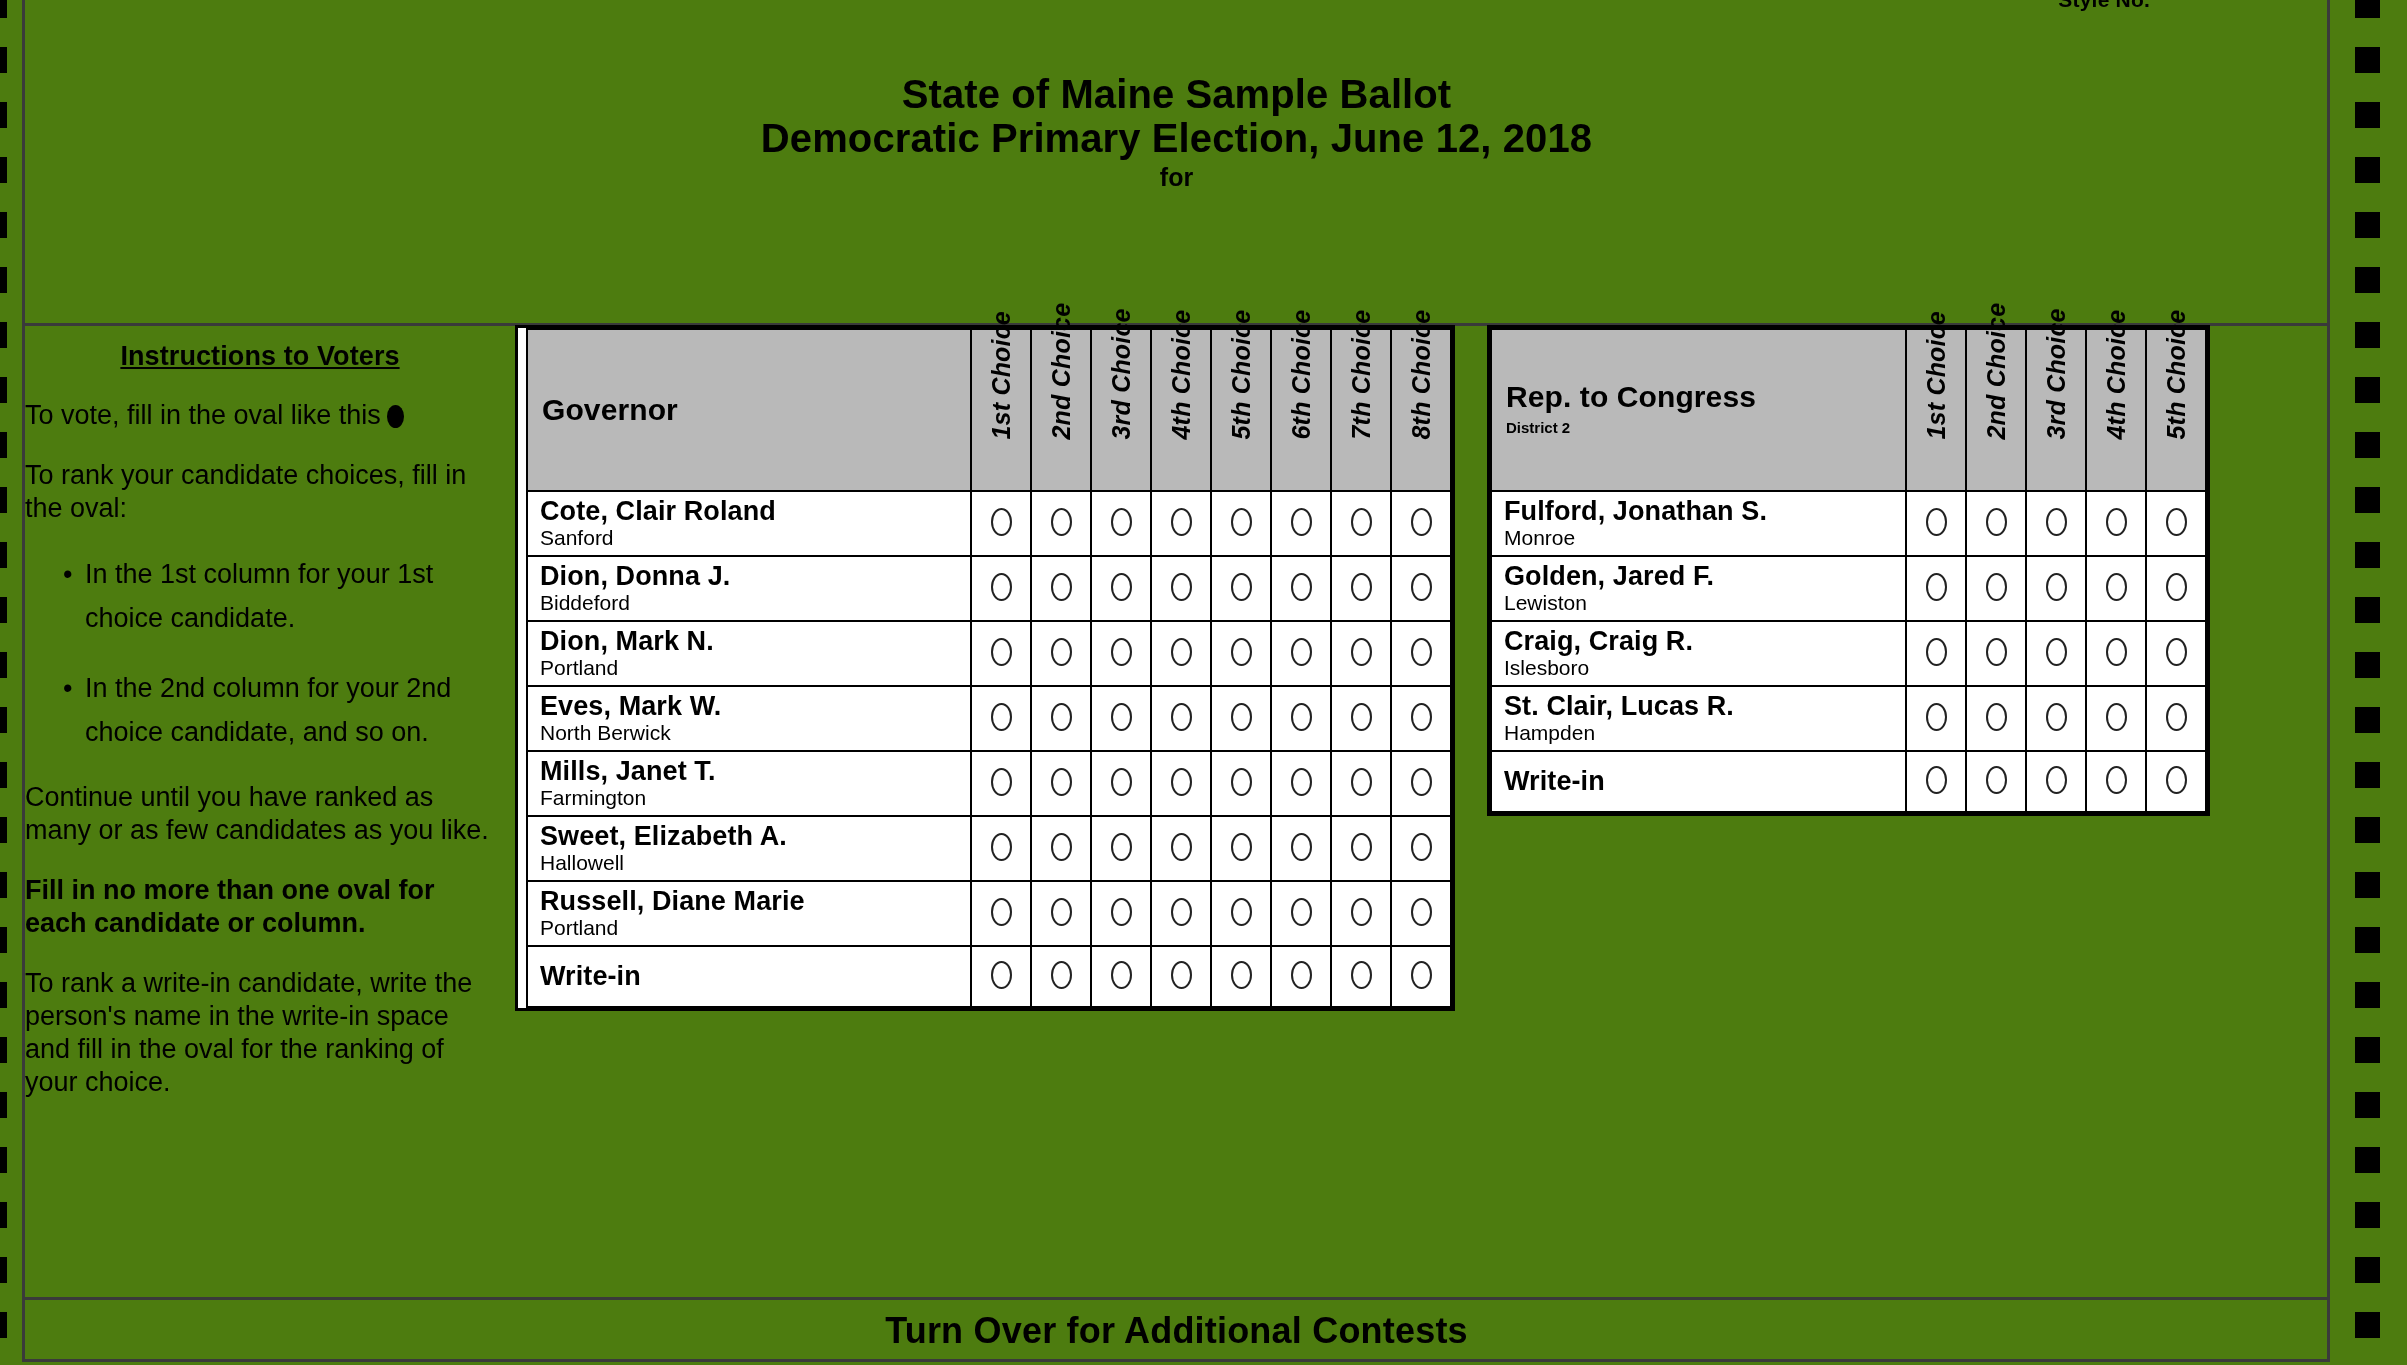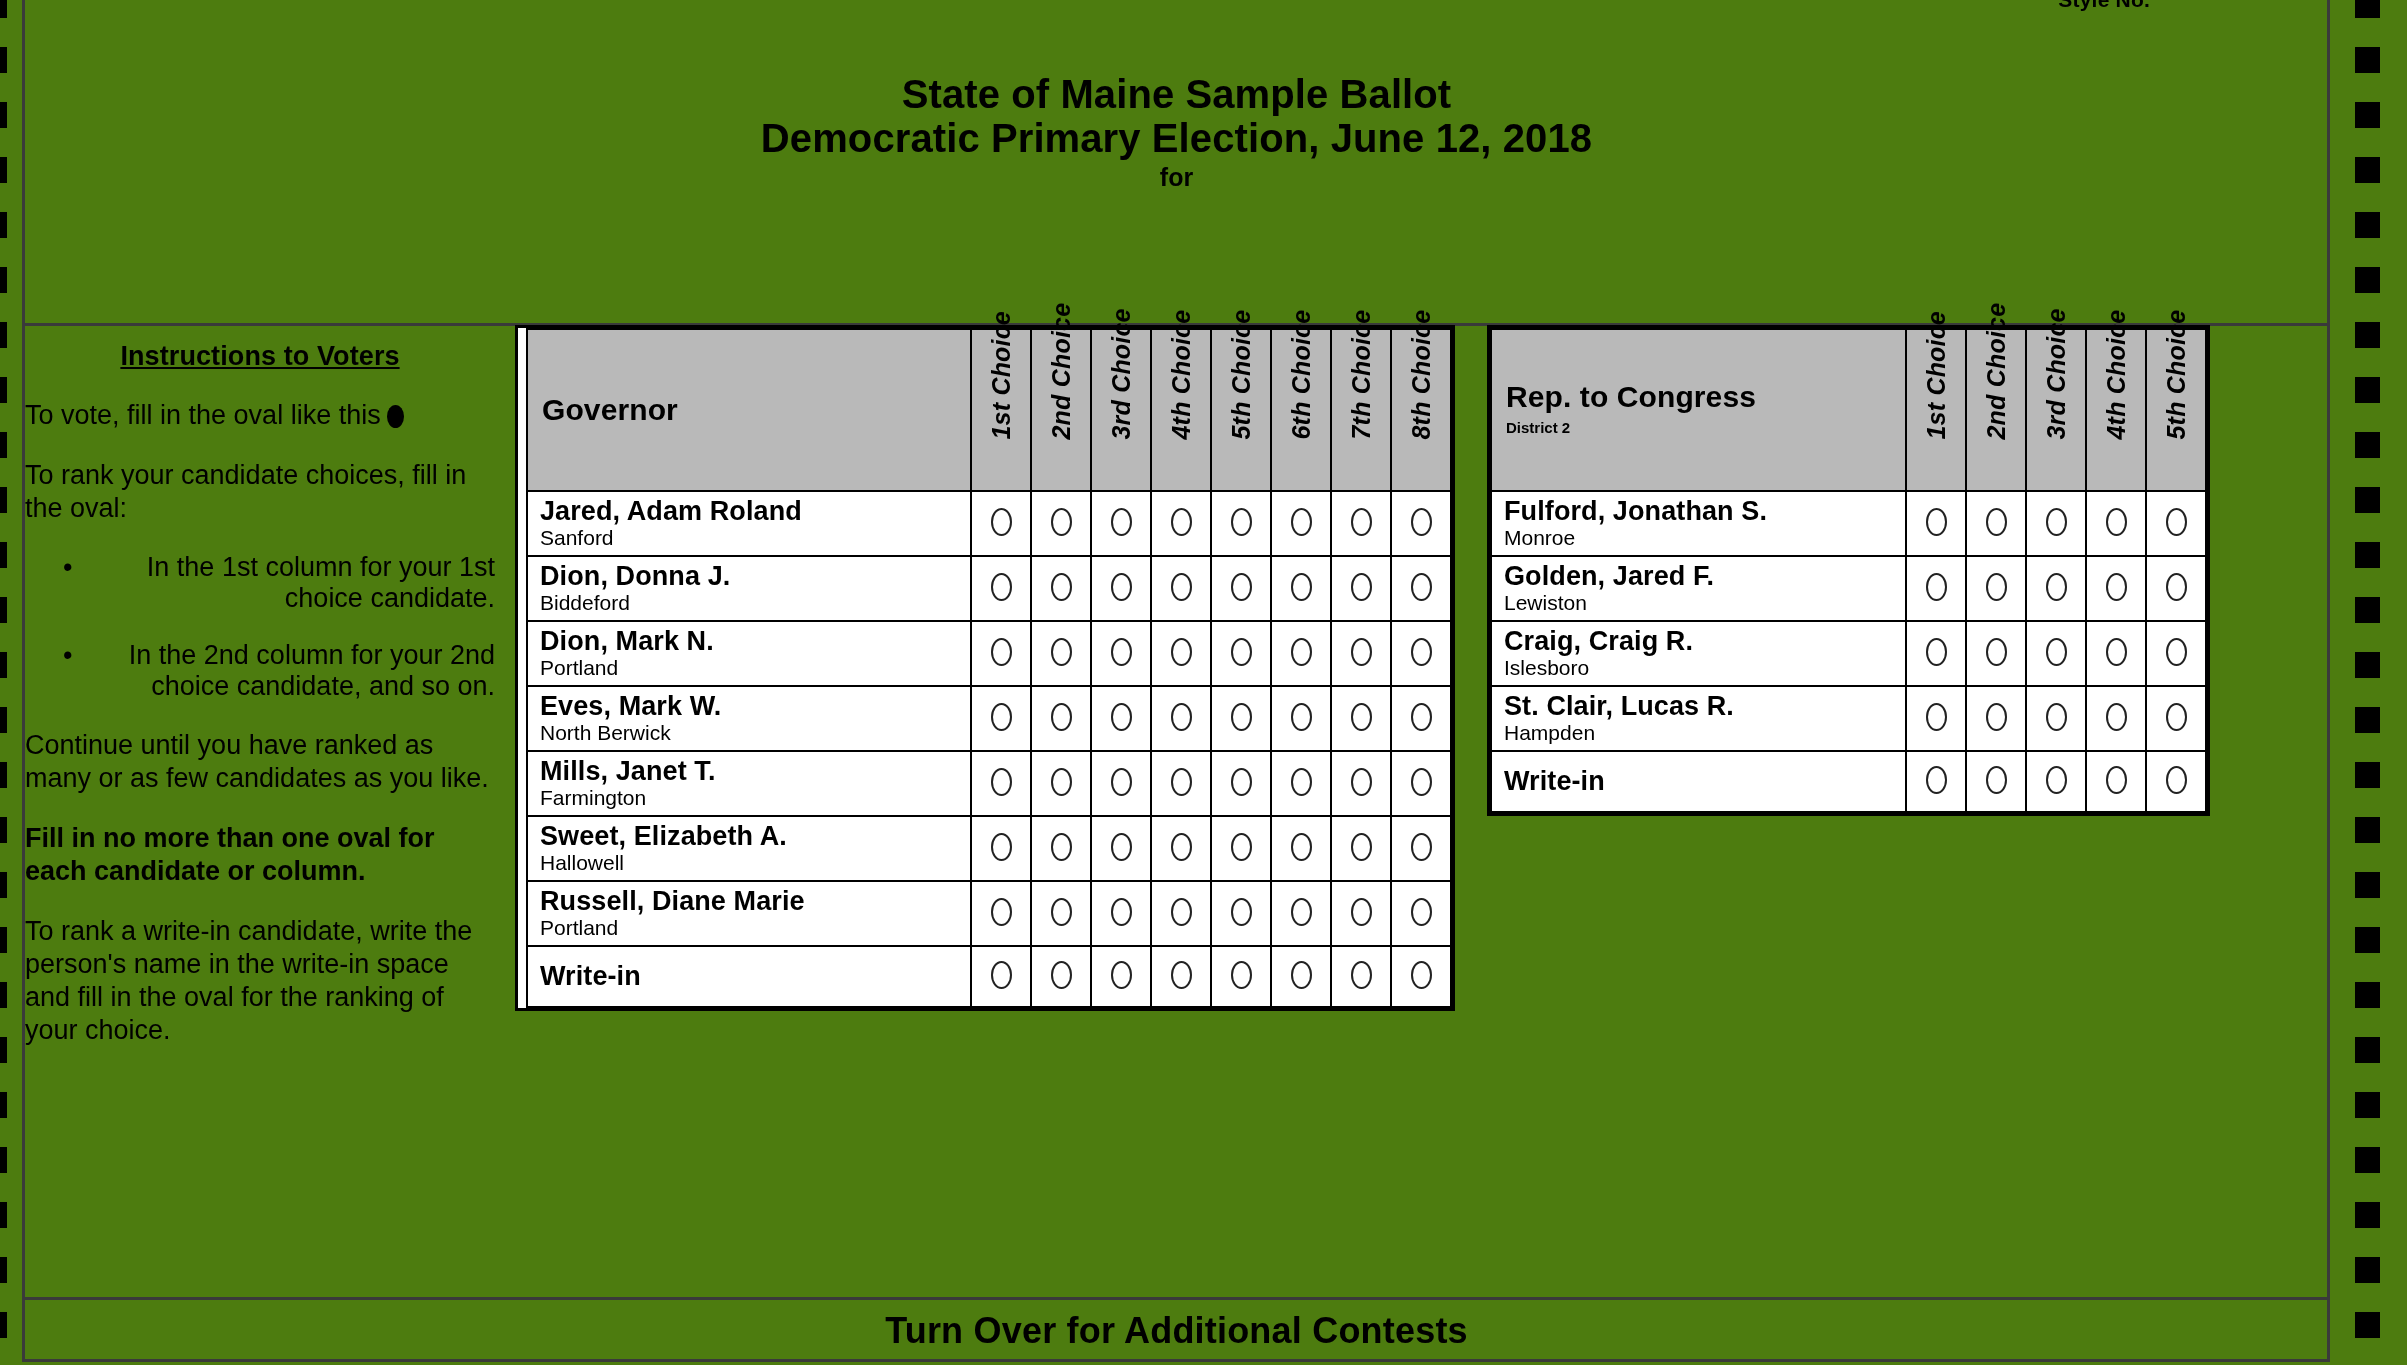--- a/index.html
+++ b/index.html
@@ -124,22 +124,21 @@
   }
   ul.ins-list {
     margin: 0 0 27px 0;
     padding-left: 38px;
     list-style: none;
   }
   ul.ins-list li {
     position: relative;
     margin-bottom: 26px;
     padding-left: 22px;
-    line-height: 31px;
-    text-align: right;
+    line-height: 44px;
   }
   ul.ins-list li:last-child { margin-bottom: 0; }
   ul.ins-list li::before {
     content: "\2022";
     position: absolute;
     left: 0;
     top: 0;
   }
 
   
@@ -368,21 +367,21 @@
               <span class="rot">7th Choice</span>
             </td>
           <td class="choice-head">
               <span class="rot">8th Choice</span>
             </td>
         </tr>
       </thead>
       <tbody id="gov-body">
           <tr>
             <td class="cand-cell">
-              <div class="cand-name">Jared, Adam Roland</div>
+              <div class="cand-name">Cote, Clair Roland</div>
               <div class="cand-city">Sanford</div>
             </td>
             <td class="oval-cell"><span class="oval"></span></td>
             <td class="oval-cell"><span class="oval"></span></td>
             <td class="oval-cell"><span class="oval"></span></td>
             <td class="oval-cell"><span class="oval"></span></td>
             <td class="oval-cell"><span class="oval"></span></td>
             <td class="oval-cell"><span class="oval"></span></td>
             <td class="oval-cell"><span class="oval"></span></td>
             <td class="oval-cell"><span class="oval"></span></td>

